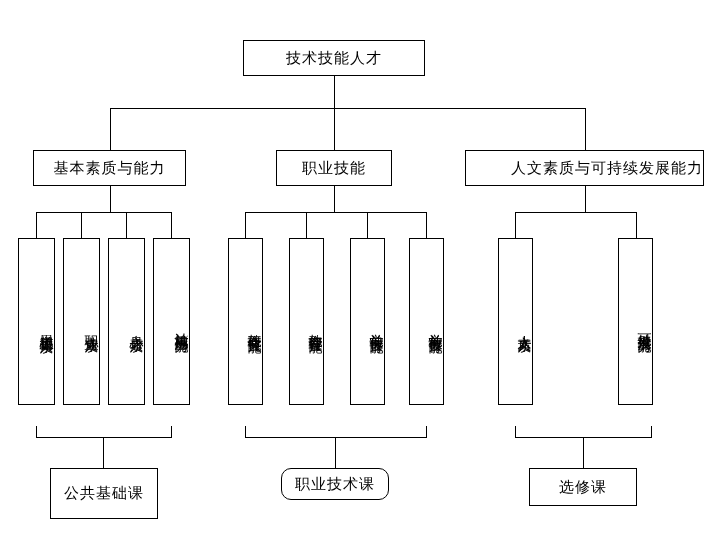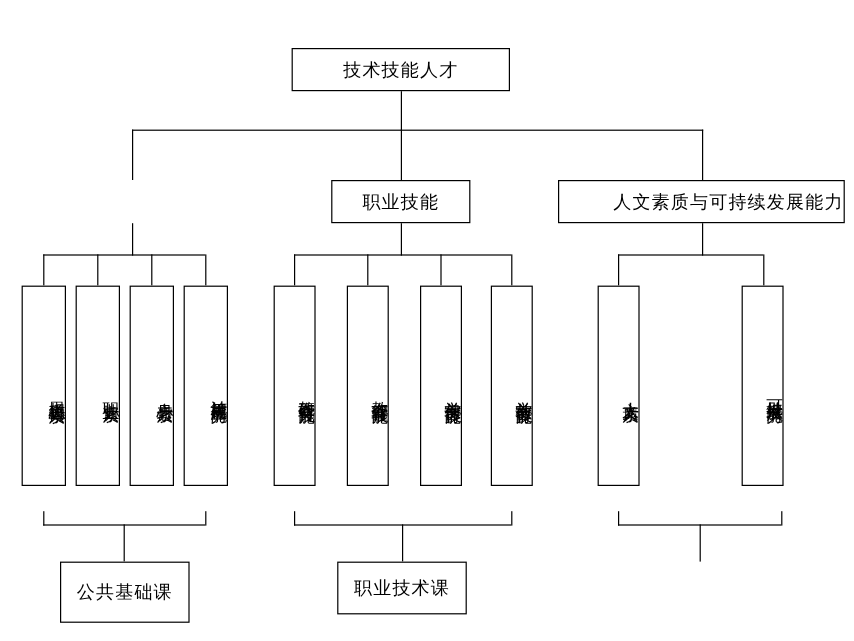--- a/index.html
+++ b/index.html
@@ -59,20 +59,23 @@
   </div>
 
   <div class="ln v" style="left:334px; top:76px; height:33px;"></div>
 
   <div class="ln h" style="left:110px; top:108px; width:476px;"></div>
 
   <div class="ln v" style="left:110px; top:108px; height:42px;"></div>
   <div class="ln v" style="left:334px; top:108px; height:42px;"></div>
   <div class="ln v" style="left:585px; top:108px; height:42px;"></div>
 
+  <div class="box h" style="left:33px; top:150px; width:153px; height:36px;">
+    <span>基本素质与能力</span>
+  </div>
   <div class="box h" style="left:276px; top:150px; width:116px; height:36px;">
     <span>职业技能</span>
   </div>
   <div class="box h" style="left:465px; top:150px; width:239px; height:36px;justify-content:flex-end;">
     <span>人文素质与可持续发展能力</span>
   </div>
 
   <div class="ln v" style="left:110px; top:186px; height:27px;"></div>
   <div class="ln h" style="left:36px; top:212px; width:135px;"></div>
   <div class="ln v" style="left:36px; top:212px; height:26px;"></div>
@@ -120,35 +123,38 @@
   </div>
   <div class="box v" style="left:409px; top:238px; width:35px; height:167px;">
     <span>学前教育技能</span>
   </div>
 
   <div class="ln v" style="left:245px; top:426px; height:12px;"></div>
   <div class="ln h" style="left:245px; top:437px; width:181px;"></div>
   <div class="ln v" style="left:426px; top:426px; height:12px;"></div>
   <div class="ln v" style="left:335px; top:437px; height:31px;"></div>
 
-  <div class="box h" style="left:281px; top:468px; width:108px; height:44px;">
+  <div class="box h" style="left:281px; top:468px; width:108px; height:32px;border-radius:10px;">
     <span>职业技术课</span>
   </div>
 
   <div class="ln v" style="left:585px; top:186px; height:27px;"></div>
   <div class="ln h" style="left:515px; top:212px; width:121px;"></div>
   <div class="ln v" style="left:515px; top:212px; height:26px;"></div>
   <div class="ln v" style="left:636px; top:212px; height:26px;"></div>
 
   <div class="box v" style="left:498px; top:238px; width:35px; height:167px;">
     <span>人文素质</span>
   </div>
   <div class="box v" style="left:618px; top:238px; width:35px; height:167px;">
     <span>可持续发展能力</span>
   </div>
 
   <div class="ln v" style="left:515px; top:426px; height:12px;"></div>
   <div class="ln h" style="left:515px; top:437px; width:136px;"></div>
   <div class="ln v" style="left:651px; top:426px; height:12px;"></div>
   <div class="ln v" style="left:583px; top:437px; height:31px;"></div>
 
+  <div class="box h" style="left:529px; top:468px; width:108px; height:38px;">
+    <span>选修课</span>
+  </div>
 
 </div>
 
 </body></html>

